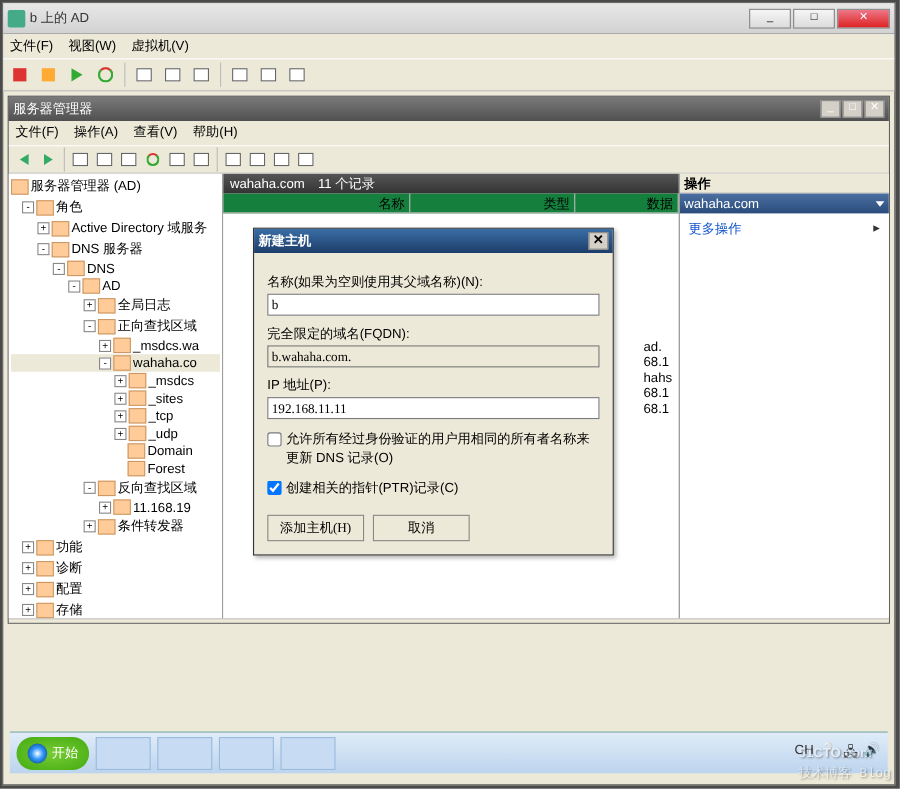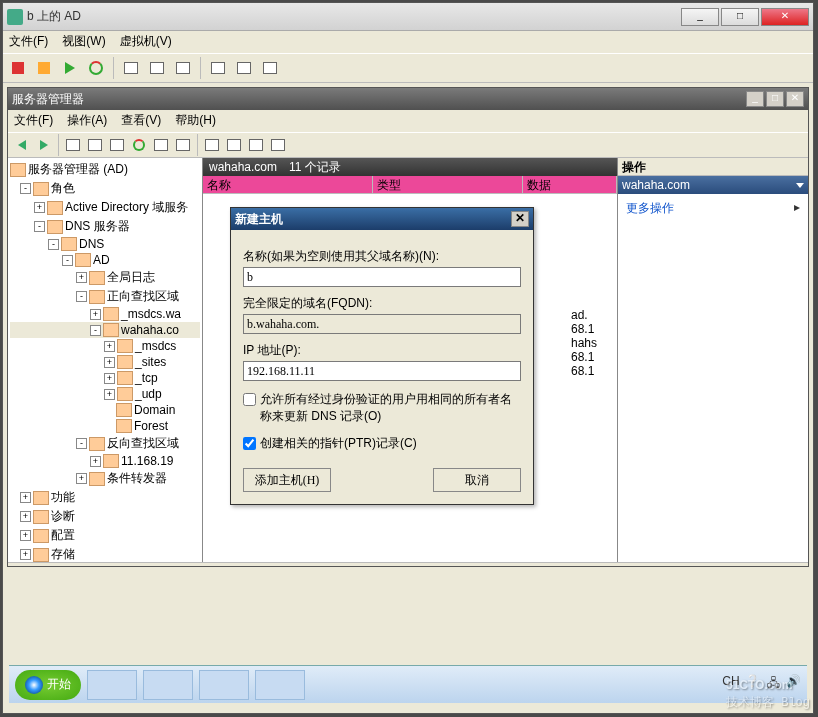--- a/index.html
+++ b/index.html
@@ -39,44 +39,44 @@
 .iw-body { display:flex; height: calc(100% - 74px); background:#fff; }
 .tree-pane { width:195px; border-right:1px solid #888; background:#fff; overflow:hidden; padding:2px; font-family: SimSun; }
 .tree-pane .node { white-space:nowrap; padding:1px 0; display:flex; align-items:center; }
 .tree-pane .node .tw { width:11px; height:11px; border:1px solid #888; text-align:center; line-height:9px; font-size:9px; margin-right:2px; background:#fff; }
 .tree-pane .node .ficon { width:16px; height:14px; background:#fc9; border:1px solid #c96; margin-right:2px; }
 .tree-pane .node.sel { background:#ece9d8; }
 .ind { display:inline-block; }
 
 .mid-pane { flex:1; background:#fff; position:relative; border-right:1px solid #888; }
 .mid-header { height:18px; background:linear-gradient(#555,#333); color:#fff; display:flex; align-items:center; padding:0 6px; gap:12px; font-family: SimSun; }
-.mid-cols { height:18px; background:#ec4899; border-bottom:1px solid #bbb; display:flex; font-family: SimSun; }
+.mid-cols { height:18px; background:#15803d; border-bottom:1px solid #bbb; display:flex; font-family: SimSun; text-align: right; }
 .mid-cols div { border-right:1px solid #bbb; padding:1px 4px; }
 
 .right-pane { width:190px; background:#fff; font-family: SimSun; }
 .rp-hdr { height:18px; background:#ece9d8; border-bottom:1px solid #bbb; padding:1px 4px; font-weight:bold; }
 .rp-band { height:18px; background:linear-gradient(#4a6fa0,#2a4c7c); color:#fff; padding:1px 4px; display:flex; justify-content:space-between; align-items:center; }
 .rp-band .tri { width:0;height:0;border-top:5px solid #fff;border-left:4px solid transparent;border-right:4px solid transparent; }
 .rp-link { padding:6px 8px; color:#15c; cursor:default; display:flex; justify-content:space-between;}
 .rp-link .ar{color:#333;}
 
 .statusbar-area { height:4px; background:#ece9d8; border-top:1px solid #bbb; }
 
 
-.dialog { position:absolute; left:227px; top:204px; width:304px; background:#ece9d8; border:1px solid #333; box-shadow:2px 2px 4px rgba(0,0,0,0.3); font-family: SimSun; }
+.dialog { position:absolute; left:227px; top:204px; width:328px; background:#ece9d8; border:1px solid #333; box-shadow:2px 2px 4px rgba(0,0,0,0.3); font-family: SimSun; }
 .dlg-title { height:22px; background:linear-gradient(#3a6ea5,#1c3d6a); color:#fff; display:flex; align-items:center; padding:0 4px; font-weight:bold; }
 .dlg-title .t { flex:1; }
 .dlg-close { width:18px;height:16px;background:#d4d0c8;border:1px solid #888;text-align:center;line-height:12px;color:#000; }
 .dlg-body { padding:10px 12px 6px 12px; }
 .dlg-body label { display:block; margin-top:8px; margin-bottom:2px; }
 .dlg-body input[type=text] { width:100%; height:20px; border:1px solid #7a7a7a; background:#fff; padding:0 3px; font-family: SimSun; }
 .dlg-body input.ro { background:#ece9d8; }
 .chk-row { margin-top:10px; display:flex; align-items:flex-start; gap:4px; }
 .chk-row input { margin-top:2px; }
-.dlg-btns { display:flex; justify-content:space-between; gap:8px; padding:10px 12px 12px; }
+.dlg-btns { display:flex; justify-content:flex-start; gap:8px; padding:10px 12px 12px; }
 .dlg-btns button { width:88px; height:24px; background:#ece9d8; border:1px solid #888; font-family: SimSun; }
 
 .guest-taskbar { position:absolute; left:6px; bottom:10px; right:6px; height:38px; background:linear-gradient(#e0ecf8,#bcd4ee); border-top:1px solid #7aa; display:flex; align-items:center; padding:0 6px; gap:6px; }
 .start-btn { height:30px; padding:0 10px; background:radial-gradient(#7c3,#4a1); border-radius:15px; color:#fff; display:flex; align-items:center; gap:4px; }
 .orb { width:18px;height:18px;border-radius:50%;background:radial-gradient(#fff,#39f 40%,#036);}
 .tb-item { width:50px; height:30px; background:#c7dbf2; border:1px solid #9bd; }
 .tb-spacer { flex:1; }
 .tray { display:flex; gap:6px; color:#333; }
 
 .watermark { position:absolute; right:8px; bottom:6px; color:#fff; opacity:0.4; font-size:20px; font-weight:bold; pointer-events:none; text-shadow:1px 1px 2px #000; }
@@ -332,21 +332,21 @@
       <div class="mid-pane">
         <div class="mid-header">
           <span>wahaha.com</span>
           <span>11 个记录</span>
         </div>
         <div class="mid-cols">
           <div style="width:170px">名称</div>
           <div style="width:150px">类型</div>
           <div style="flex:1">数据</div>
         </div>
-        <div style="position:absolute; right:20px; top:150px; font-family:SimSun; color:#000; text-align:left;">
+        <div style="position:absolute; right:6px; top:150px; font-family:SimSun; color:#000; text-align:left;">
           <div>ad.</div>
           <div>68.1</div>
           <div>hahs</div>
           <div>68.1</div>
           <div>68.1</div>
         </div>
       </div>
 
       <div class="right-pane">
         <div class="rp-hdr">操作</div>

